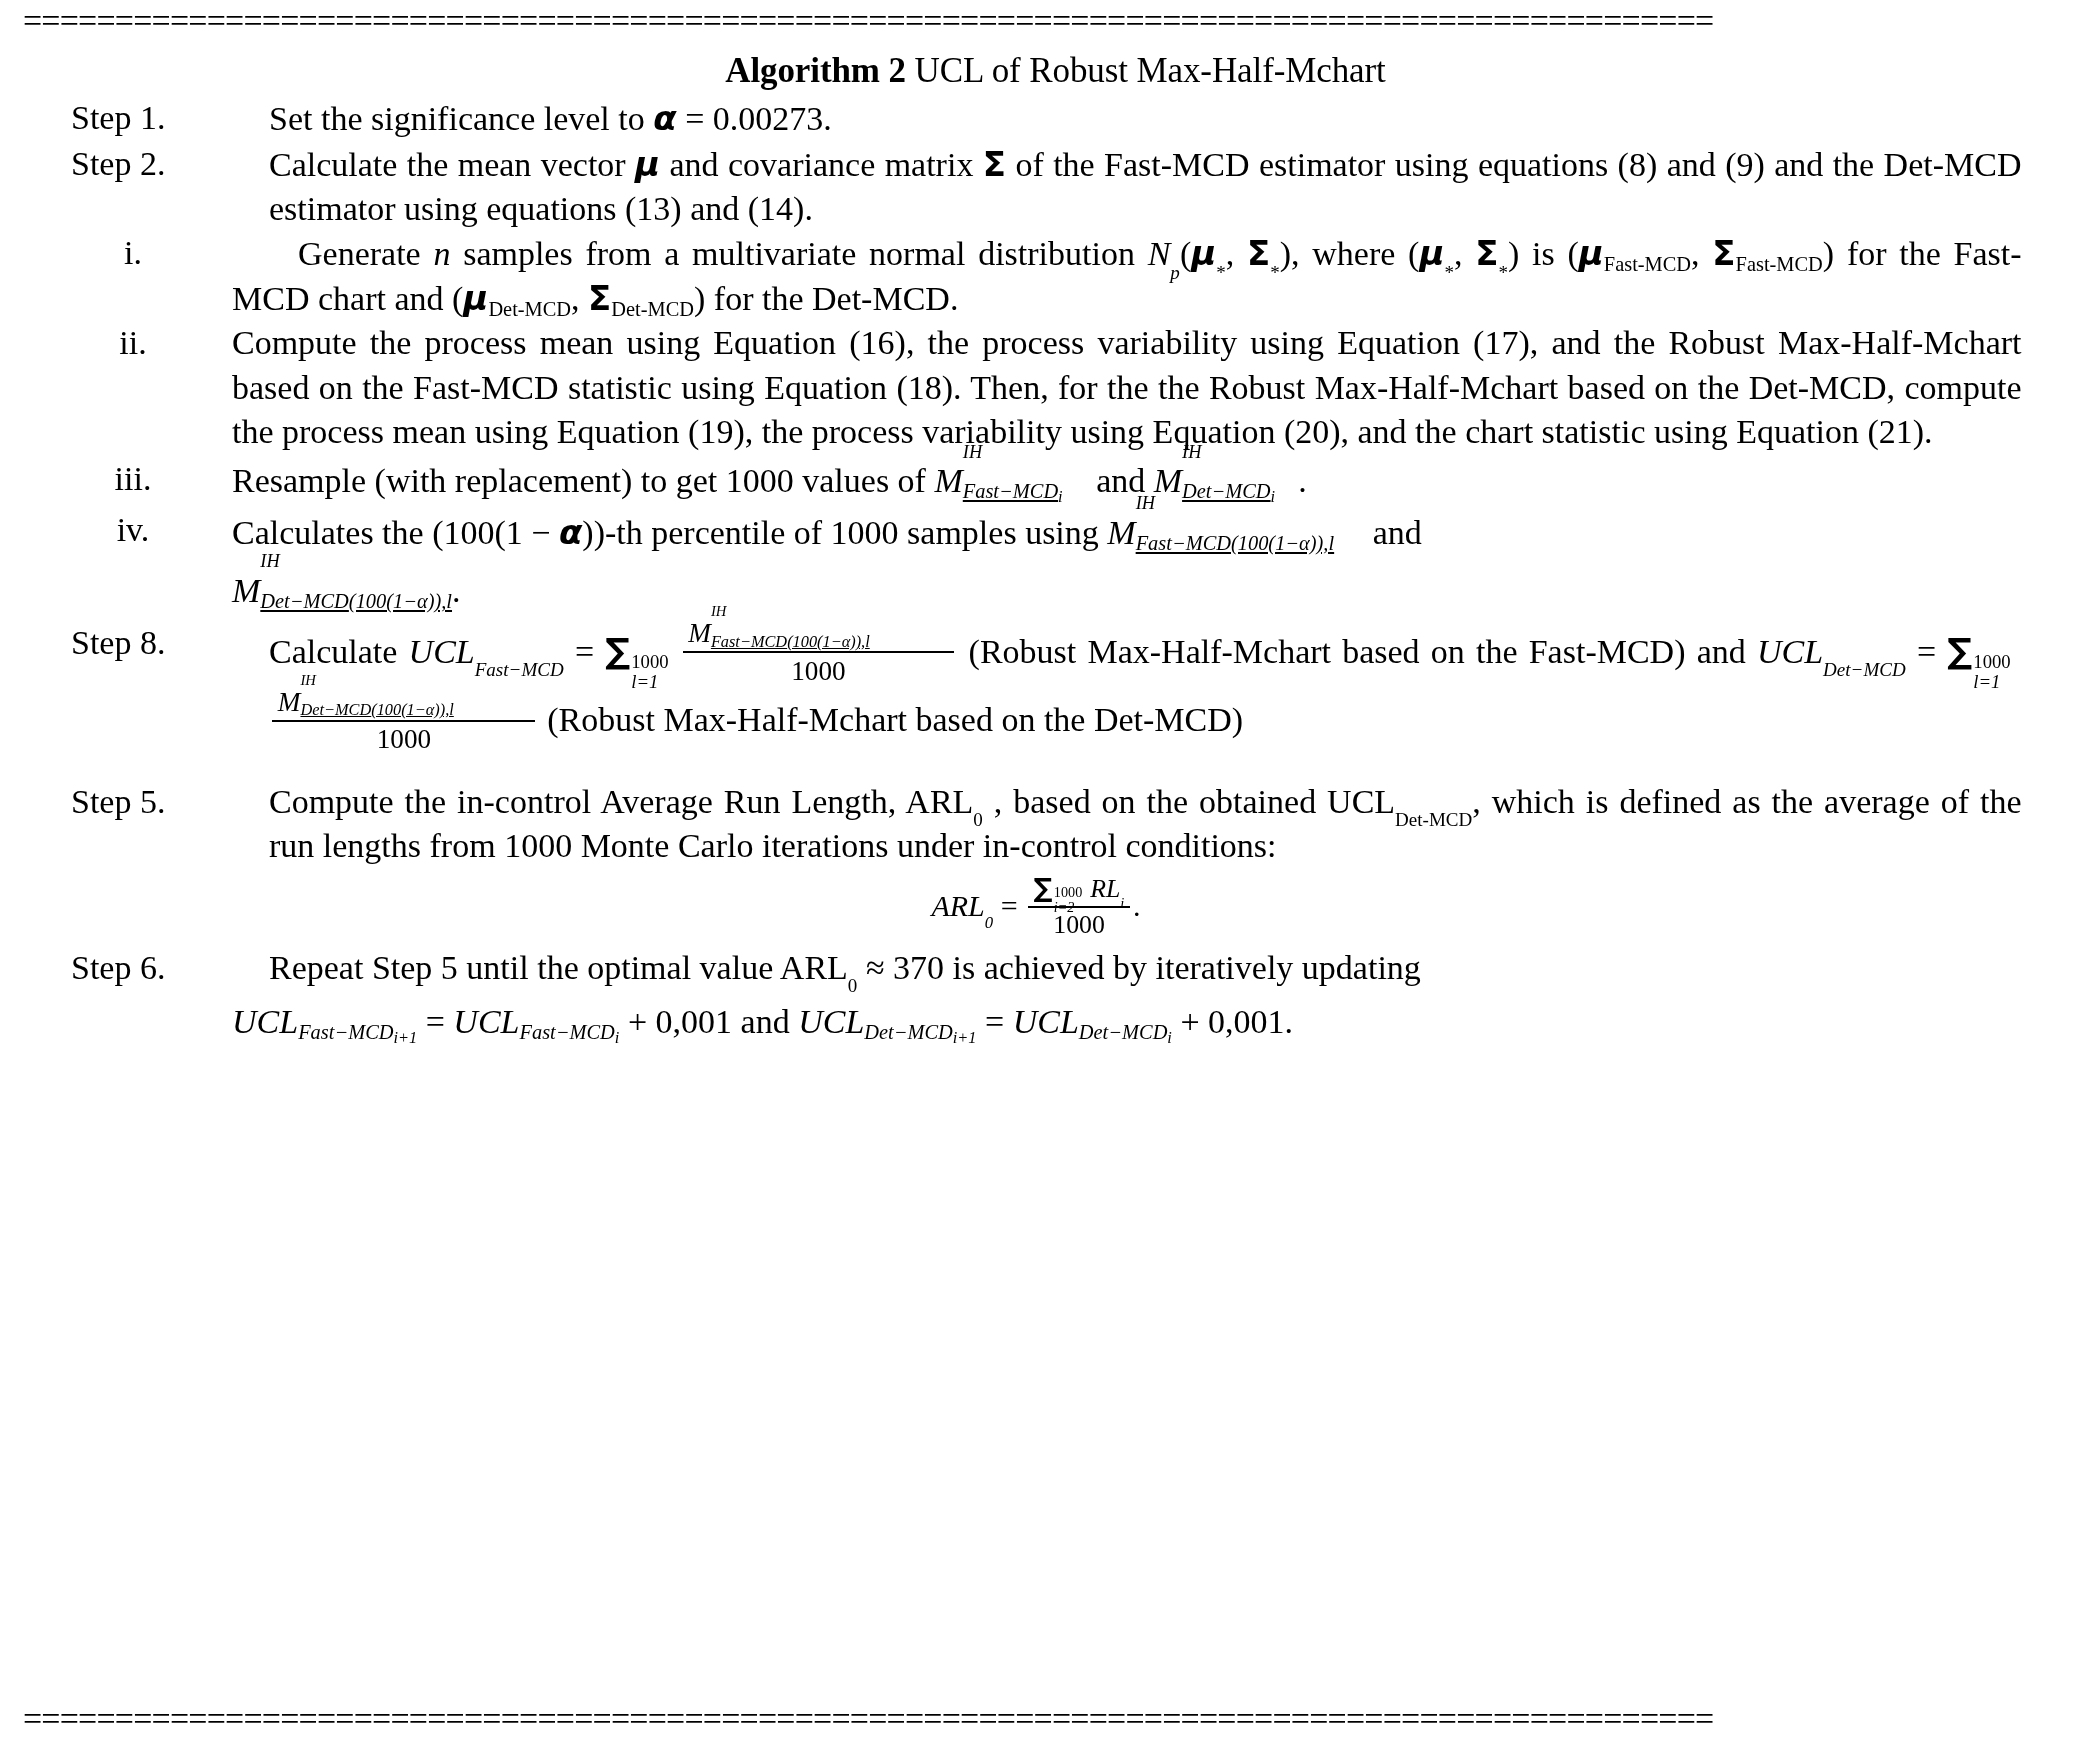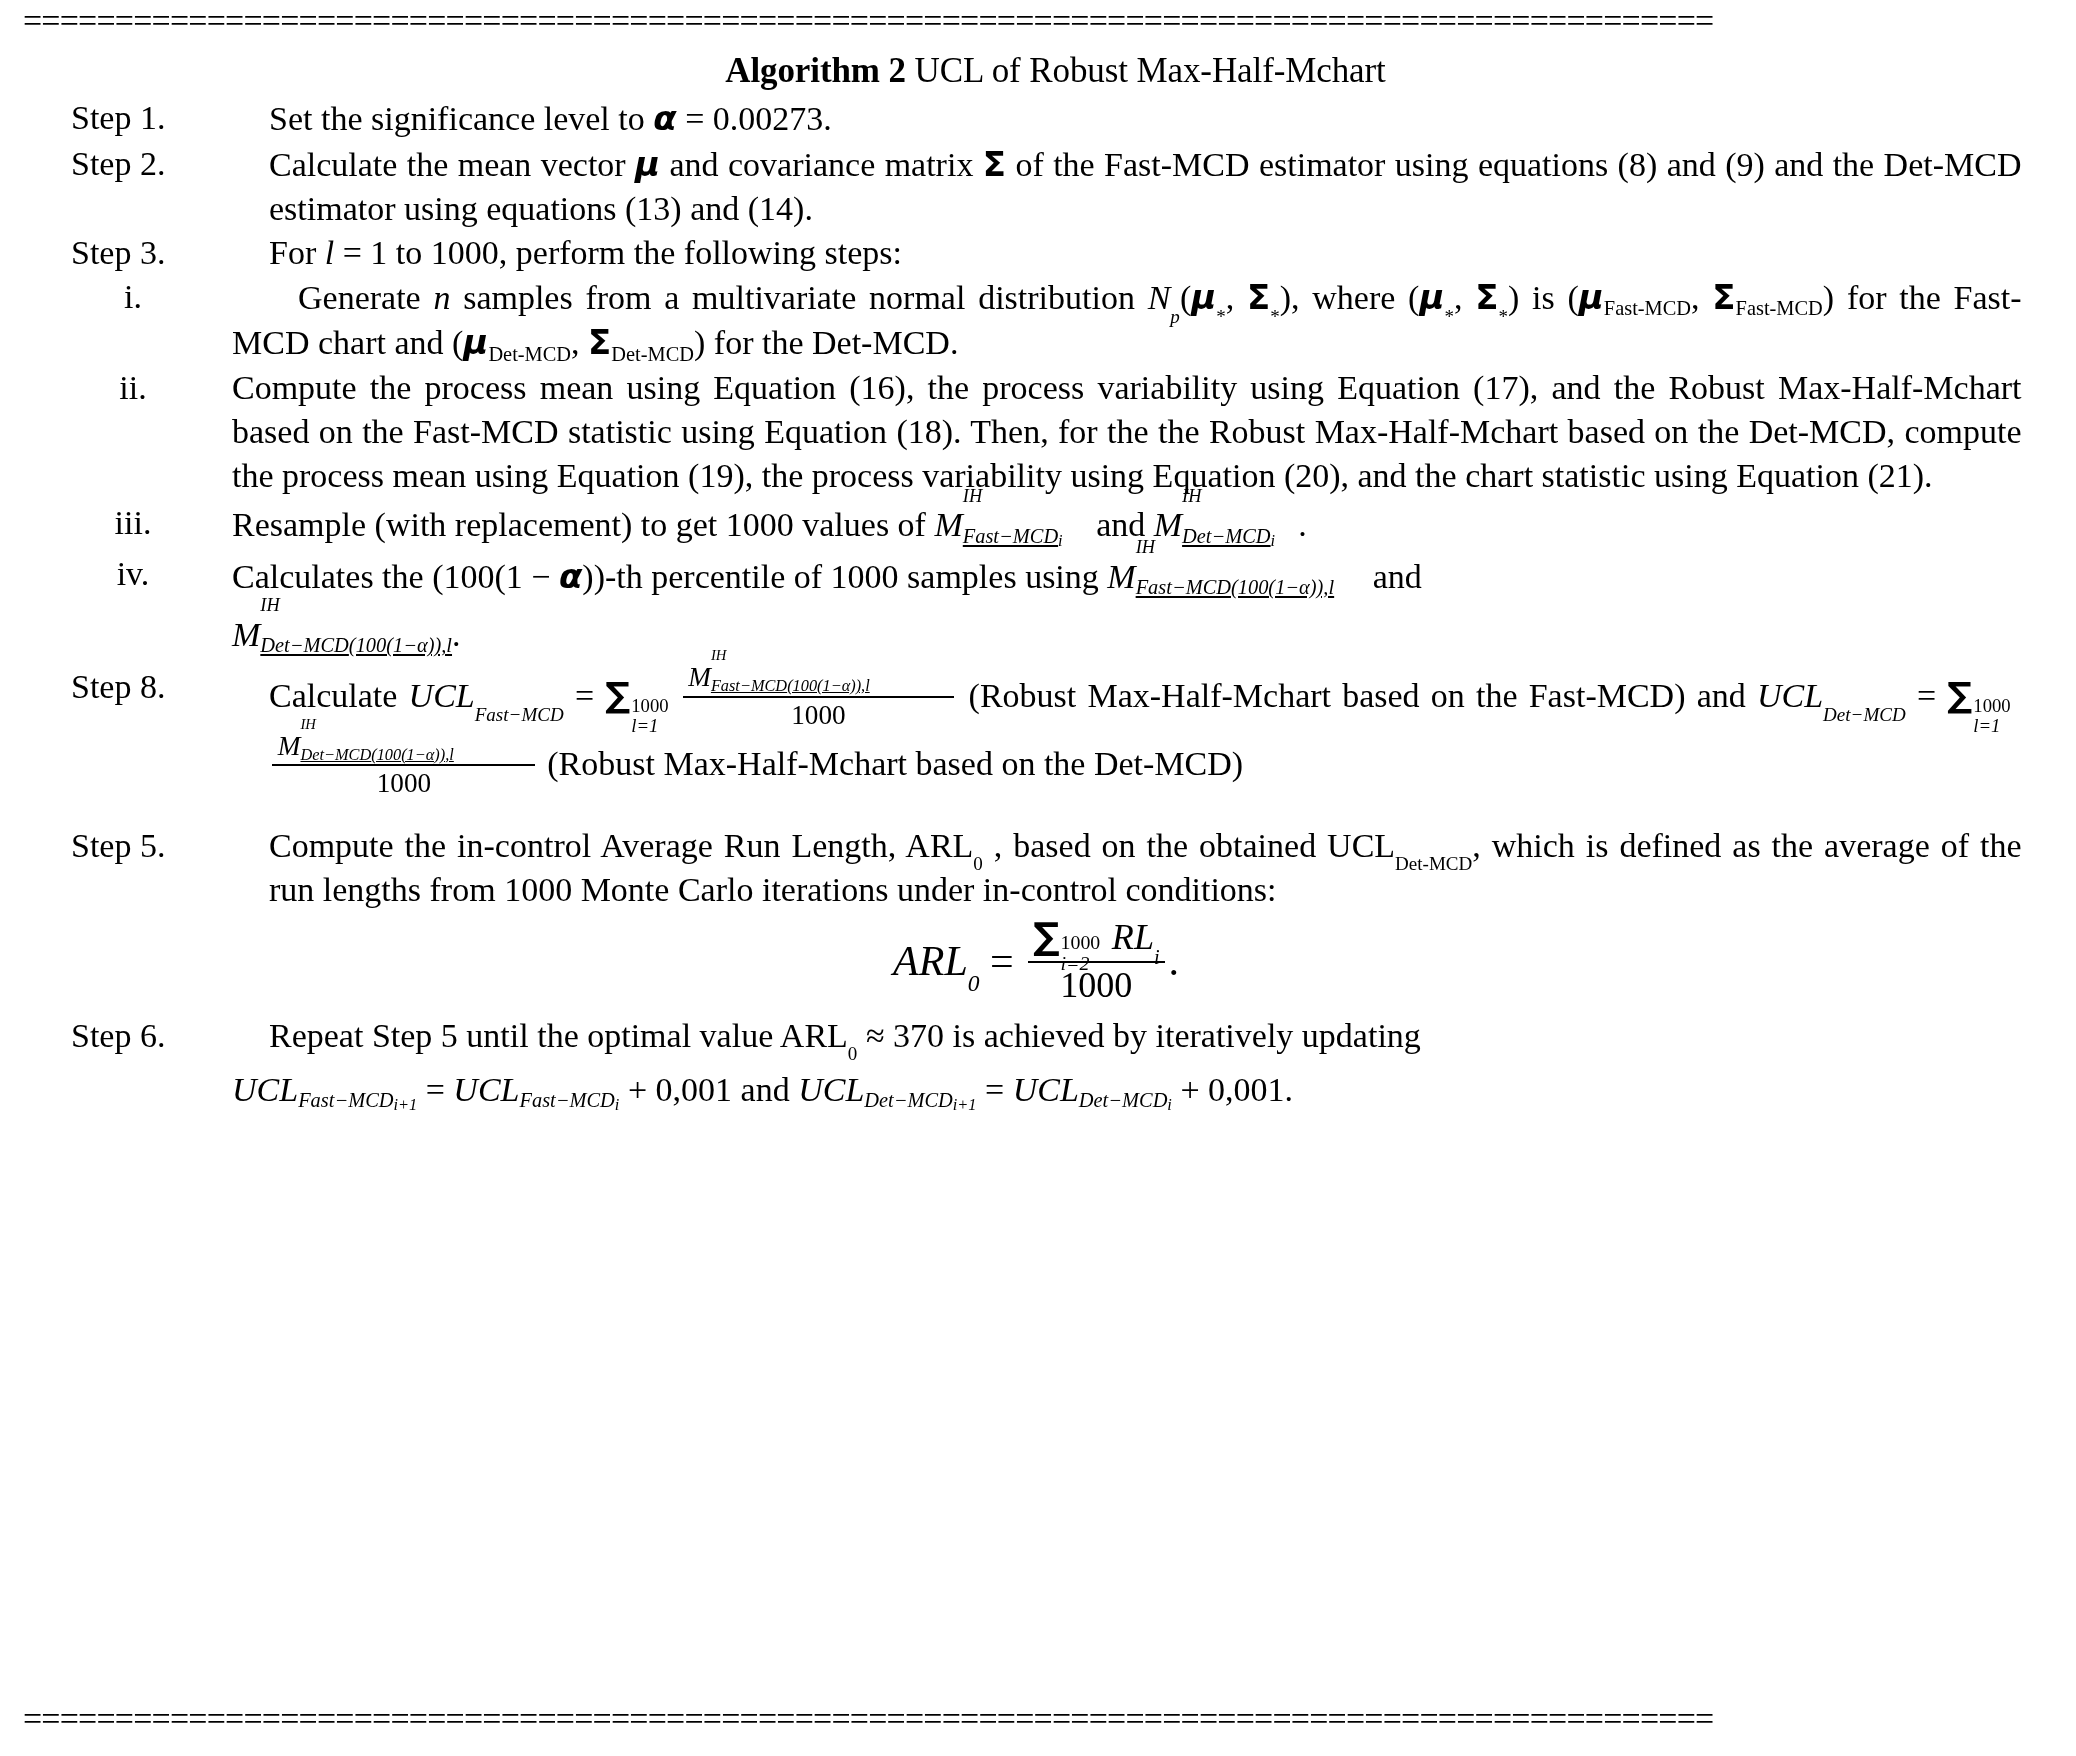--- a/index.html
+++ b/index.html
@@ -206,21 +206,21 @@
     display: block;
     border-top: 2.2px solid #000;
     padding: 2.2px 5.5px 0 5.5px;
     font-style: normal;
     white-space: nowrap;
   }
 
   
   .display-eq {
     text-align: center;
-    font-size: 42px;
+    font-size: 30px;
     margin: 7.7px 0 3.3px 0;
   }
   .display-eq .frac { font-size: 0.86em; }
 
   
   .roomy { line-height: 1.42; }
   .veryroomy { line-height: 1.70; }
 </style>
 </head>
 <body>
@@ -238,24 +238,20 @@
     <div class="step">
       <div class="step-label lab-step">Step 1.</div>
       <div class="step-body nojust"><span>Set the significance level to </span><span class="m mu-sig">α</span><span> = </span><span>0.00273.</span></div>
     </div>
 
     <div class="step">
       <div class="step-label lab-step">Step 2.</div>
       <div class="step-body"><span>Calculate the mean vector </span><span class="mu-sig">μ</span><span> and covariance matrix </span><span class="sig">Σ</span><span> of the Fast-MCD estimator using equations (8) and (9) and the Det-MCD estimator using equations (13) and (14).</span></div>
     </div>
 
-    <div class="step">
-      <div class="step-label lab-step">Step 3.</div>
-      <div class="step-body nojust"><span>For </span><span class="m">l</span><span> = 1 to 1000, perform the following steps:</span></div>
-    </div>
 
     <div class="step">
       <div class="step-label lab-roman">i.</div>
       <div class="step-body">
         <span style="display:inline-block;width:66px"></span><span>Generate </span><span class="m">n</span><span> samples from a multivariate normal distribution </span><span class="m">N</span><sub class="m">p</sub><span>(</span><span class="mu-sig">μ</span><sub>*</sub><span>, </span><span class="sig">Σ</span><sub>*</sub><span>)</span><span>, where </span><span>(</span><span class="mu-sig">μ</span><sub>*</sub><span>, </span><span class="sig">Σ</span><sub>*</sub><span>)</span><span> is </span><span>(</span><span class="mu-sig">μ</span><span class="rsub">Fast-MCD</span><span>, </span><span class="sig">Σ</span><span class="rsub">Fast-MCD</span><span>)</span><span> for the Fast-MCD chart and </span><span>(</span><span class="mu-sig">μ</span><span class="rsub">Det-MCD</span><span>, </span><span class="sig">Σ</span><span class="rsub">Det-MCD</span><span>)</span><span> for the Det-MCD.</span>
       </div>
     </div>
 
     <div class="step">
       <div class="step-label lab-roman">ii.</div>

